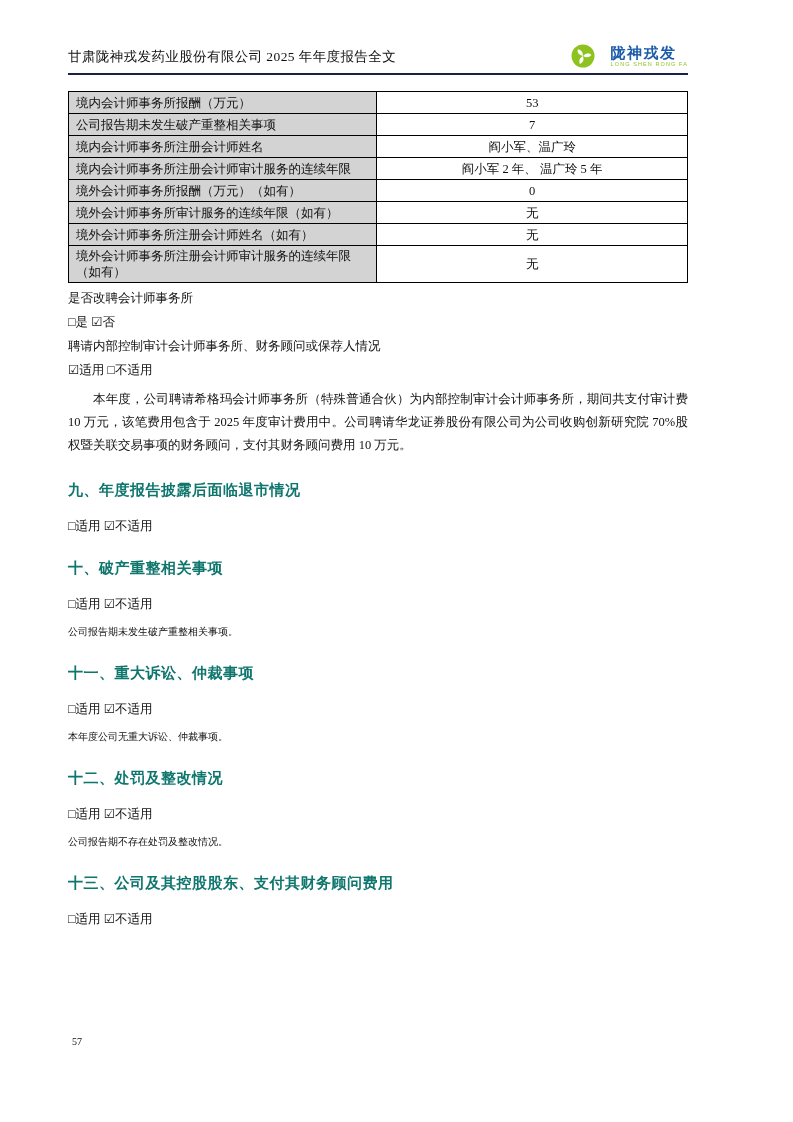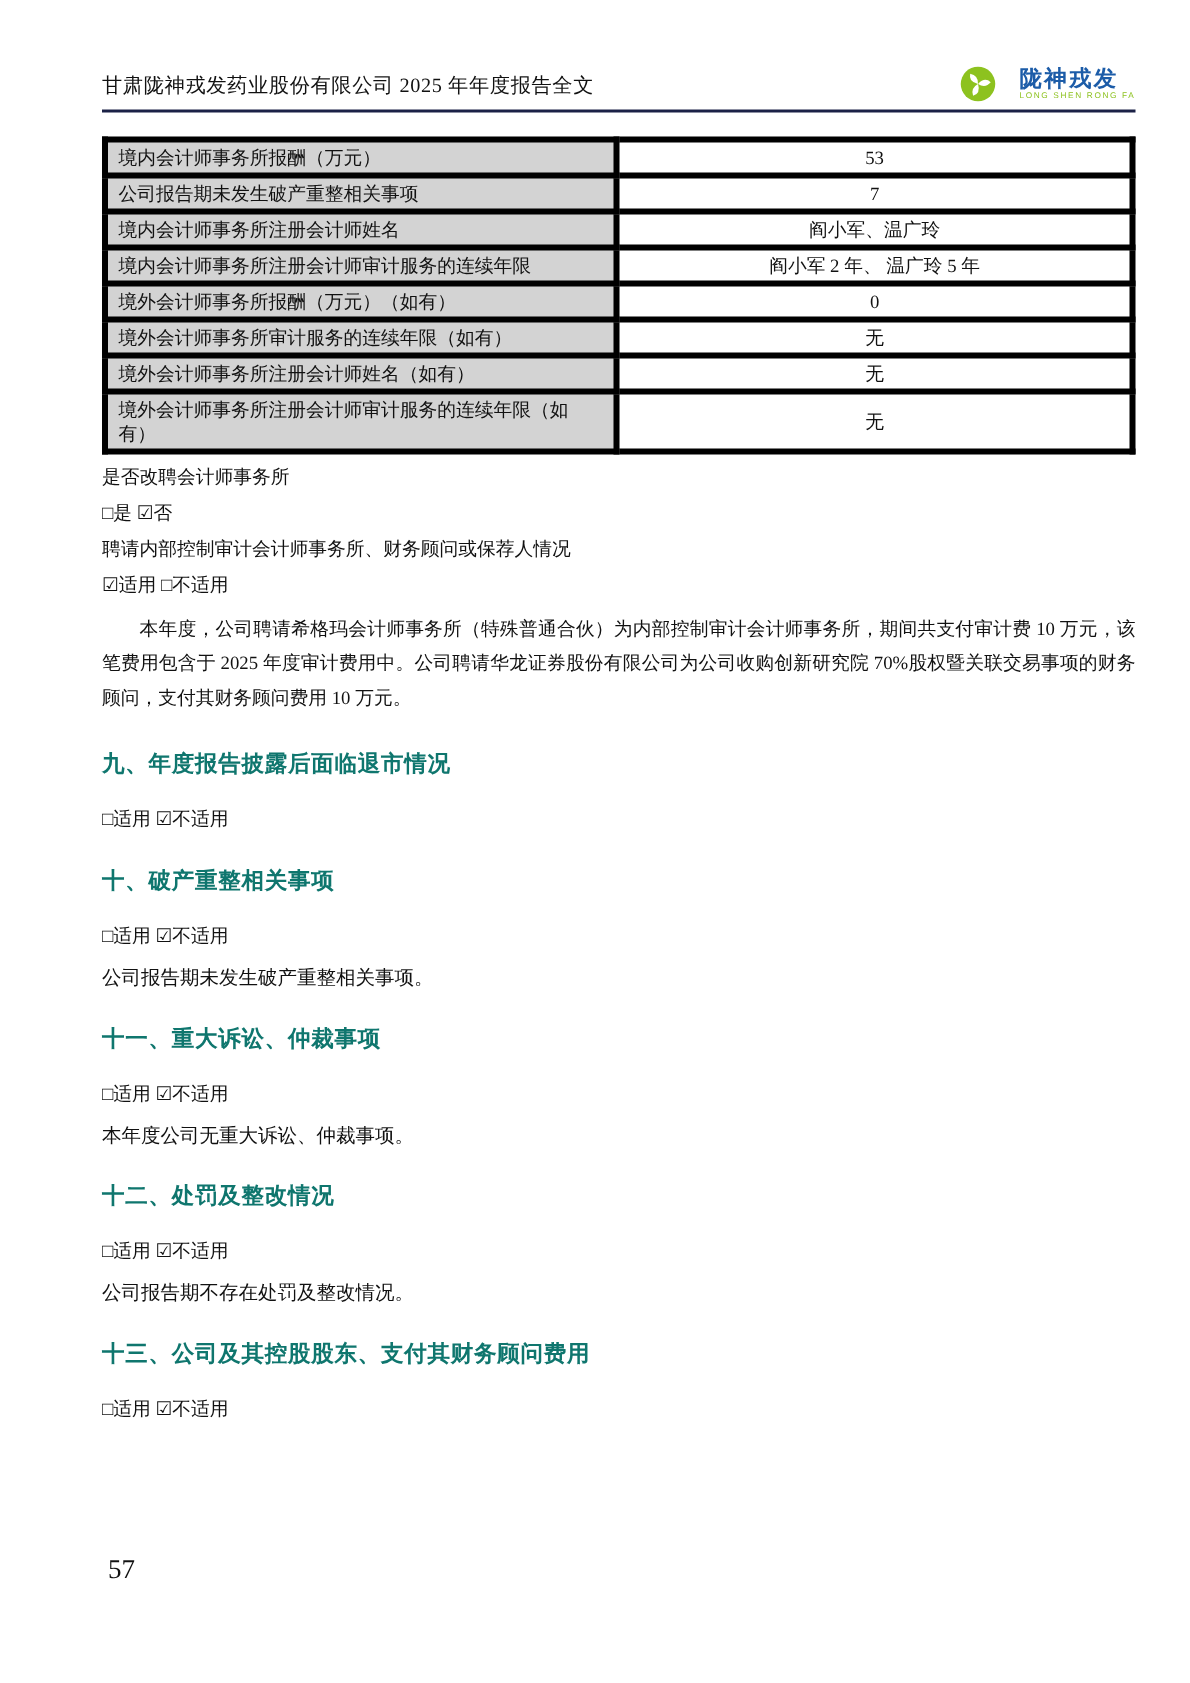--- a/index.html
+++ b/index.html
@@ -5,21 +5,21 @@
   * { box-sizing: border-box; }
   html,body { margin:0; padding:0; }
   body {
     width:793px; height:1122px;
     background:#ffffff;
     color:#111;
     font-family:"Liberation Serif", serif;
     position:relative;
     overflow:hidden;
   }
-  .page { padding:0 36px 0 68px; }
+  .page { padding:0 105px 0 68px; }
 
   
   .header {
     display:flex; justify-content:space-between; align-items:flex-end;
     padding-top:44px; padding-bottom:5px;
     border-bottom:2px solid #1b2146;
   }
   .header-title { font-size:13.5px; letter-spacing:0.4px; padding-bottom:2px; }
   .logo { display:flex; align-items:center; gap:16px; }
   .logo-circle { width:24px; height:24px; display:inline-block; }
@@ -32,21 +32,21 @@
     color:#8dc21f; font-size:5.5px; letter-spacing:1.1px; margin-top:2px;
     font-family:"Liberation Sans", sans-serif;
   }
 
   
   table.fee-table {
     width:100%; border-collapse:collapse; margin-top:16px;
     font-size:12.5px;
   }
   table.fee-table td {
-    border:4px solid #000000;
+    border:1px solid #000000;
     padding:2px 7px;
     line-height:16px;
     margin-left:48px;
   }
   table.fee-table tr { height:22px; }
   td.cell-label { background:#d3d3d3; width:49.8%; }
   td.cell-value { text-align:center; }
 
   
   .doc-line { font-size:12.5px; line-height:17px; margin:7px 0; }
@@ -55,25 +55,25 @@
     text-indent:2em; text-align:justify;
   }
 
   
   .section-heading {
     font-family:"Liberation Sans", sans-serif;
     font-size:15px; font-weight:bold; line-height:19px;
     margin:23px 0 19px; letter-spacing:0.5px; color:#0f766e;
   }
   .applicability { font-size:12.5px; line-height:17px; margin:0 0 10px; }
-  .note { font-size:13px; line-height:17px; margin:0; }
+  .note { font-size:10px; line-height:17px; margin:0; }
   .note:empty { display:none; }
 
   .page-number {
-    position:absolute; left:72px; top:1036px; font-size:18px;
+    position:absolute; left:72px; top:1036px; font-size:10px;
   }
 </style>
 </head>
 <body>
 
 <div class="page">
 
   <div class="header">
     <div class="header-title">甘肃陇神戎发药业股份有限公司 2025 年年度报告全文</div>
     <div class="logo">

